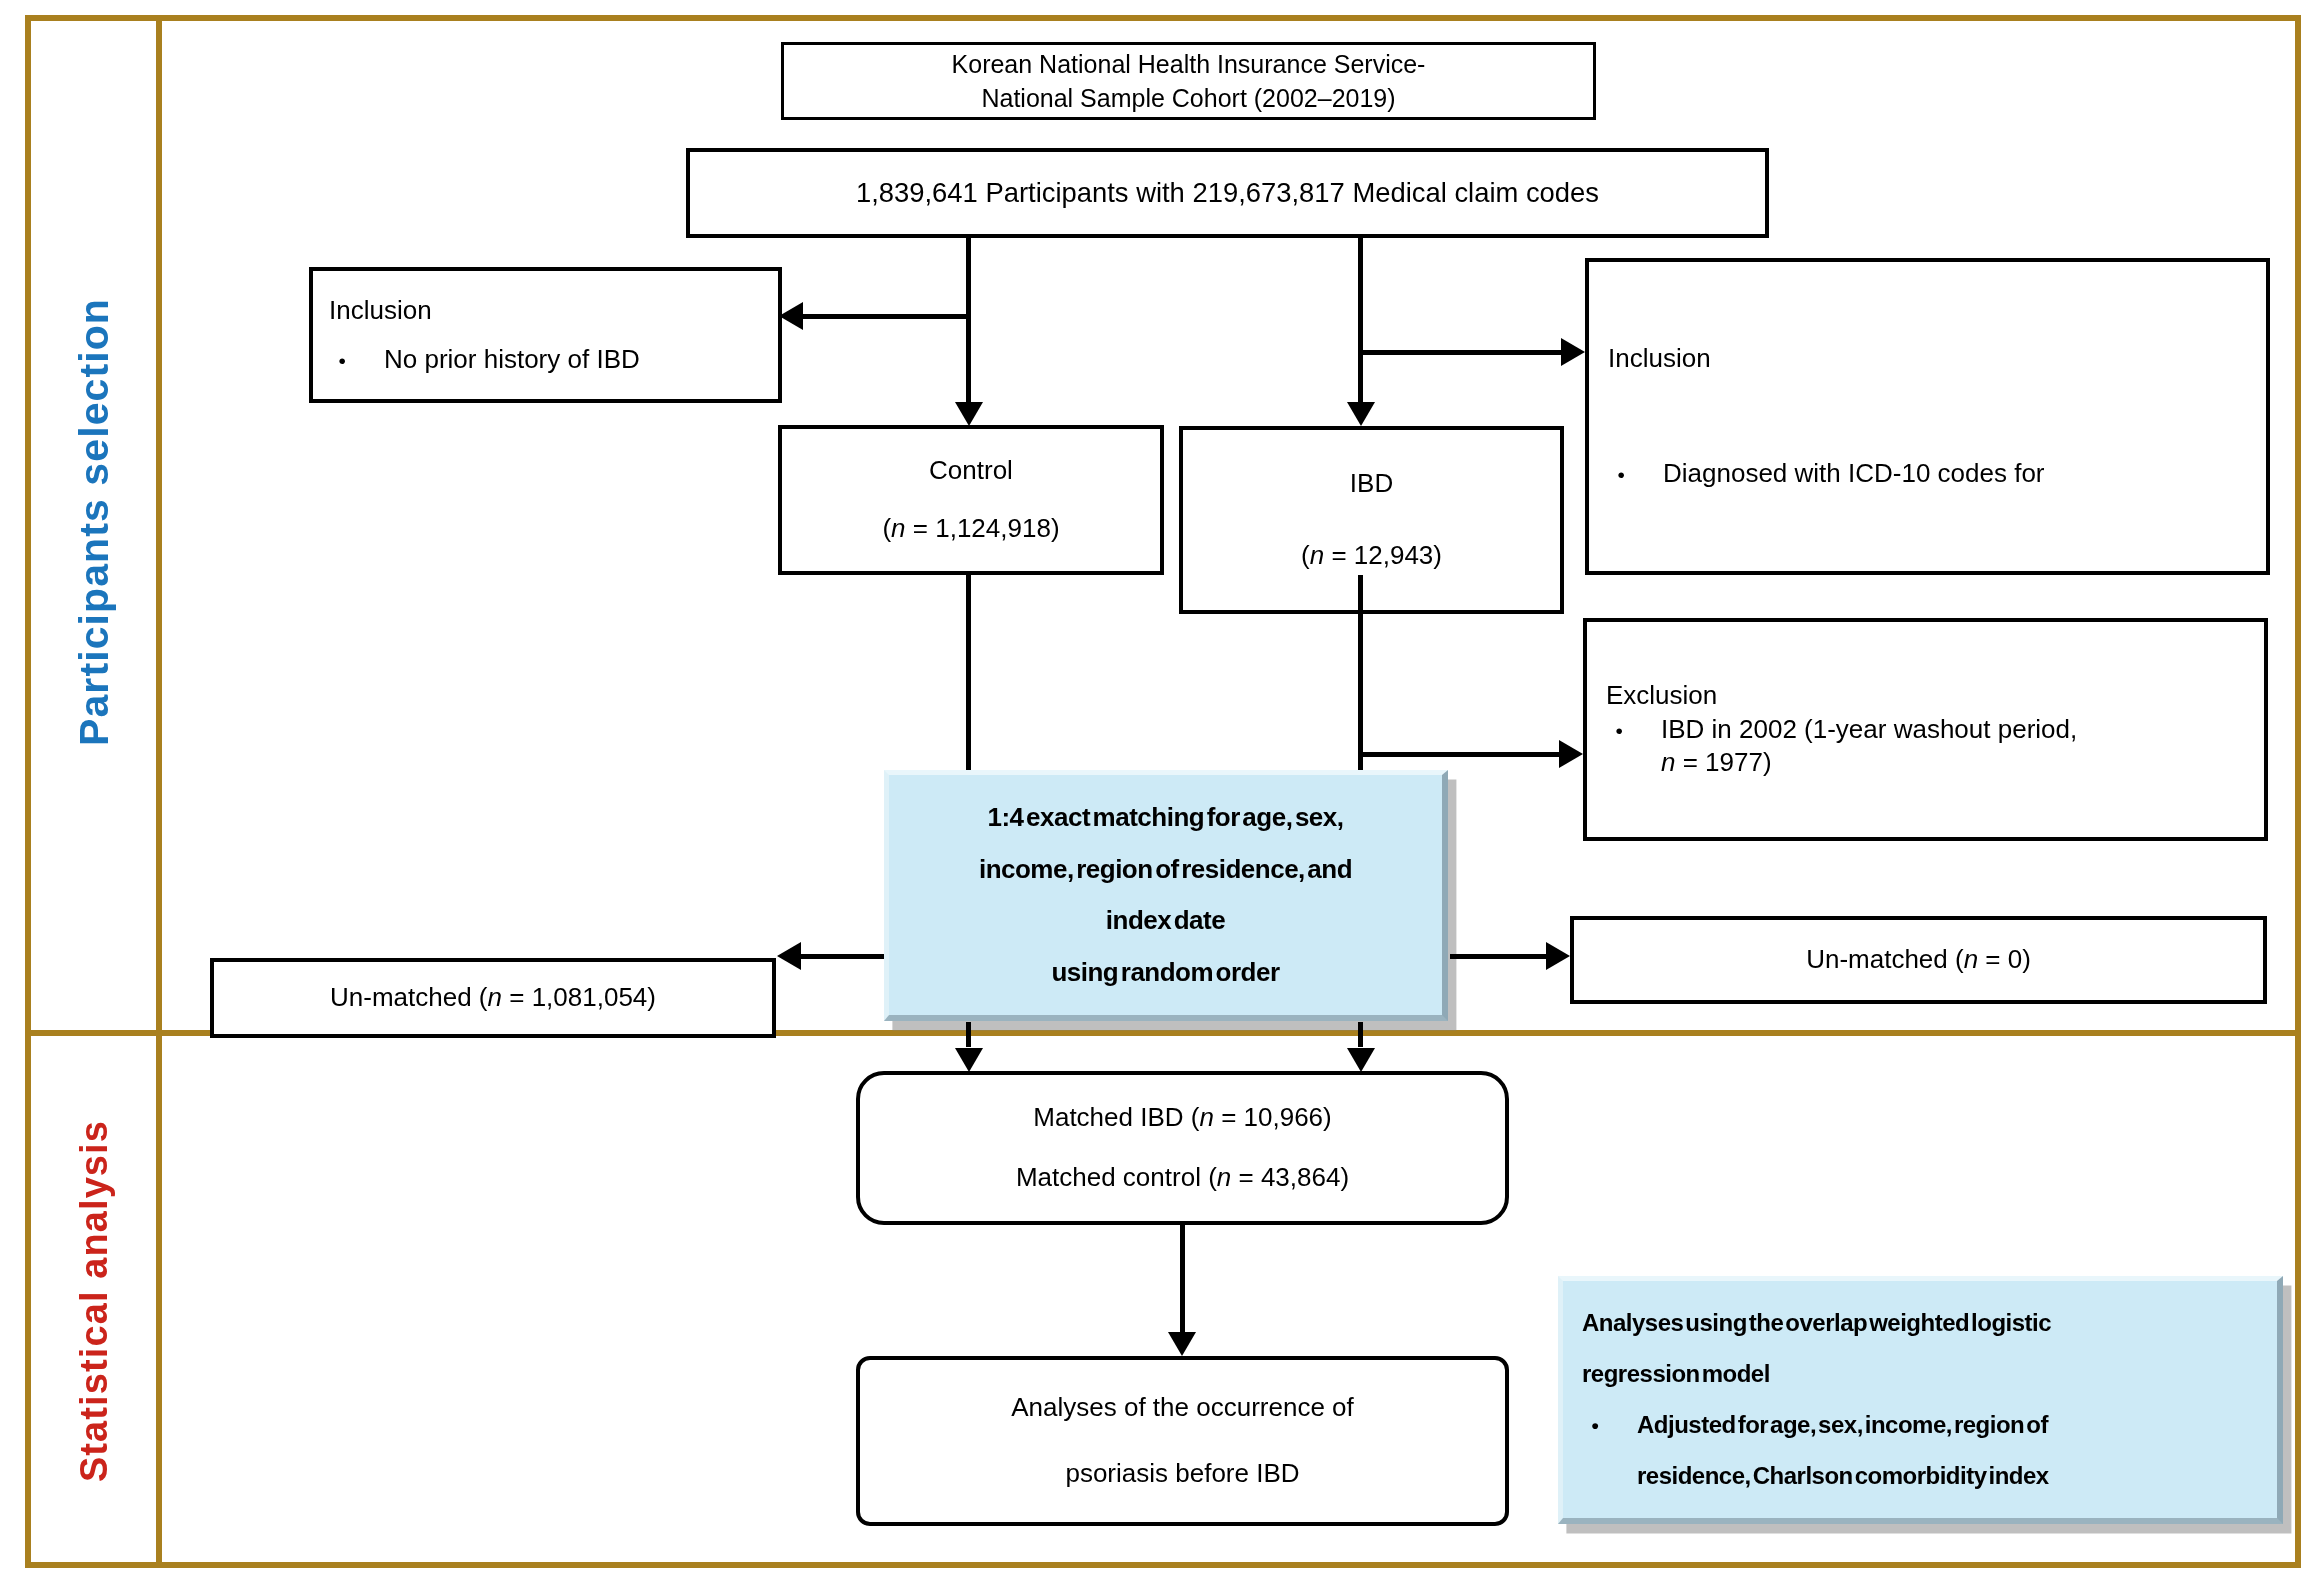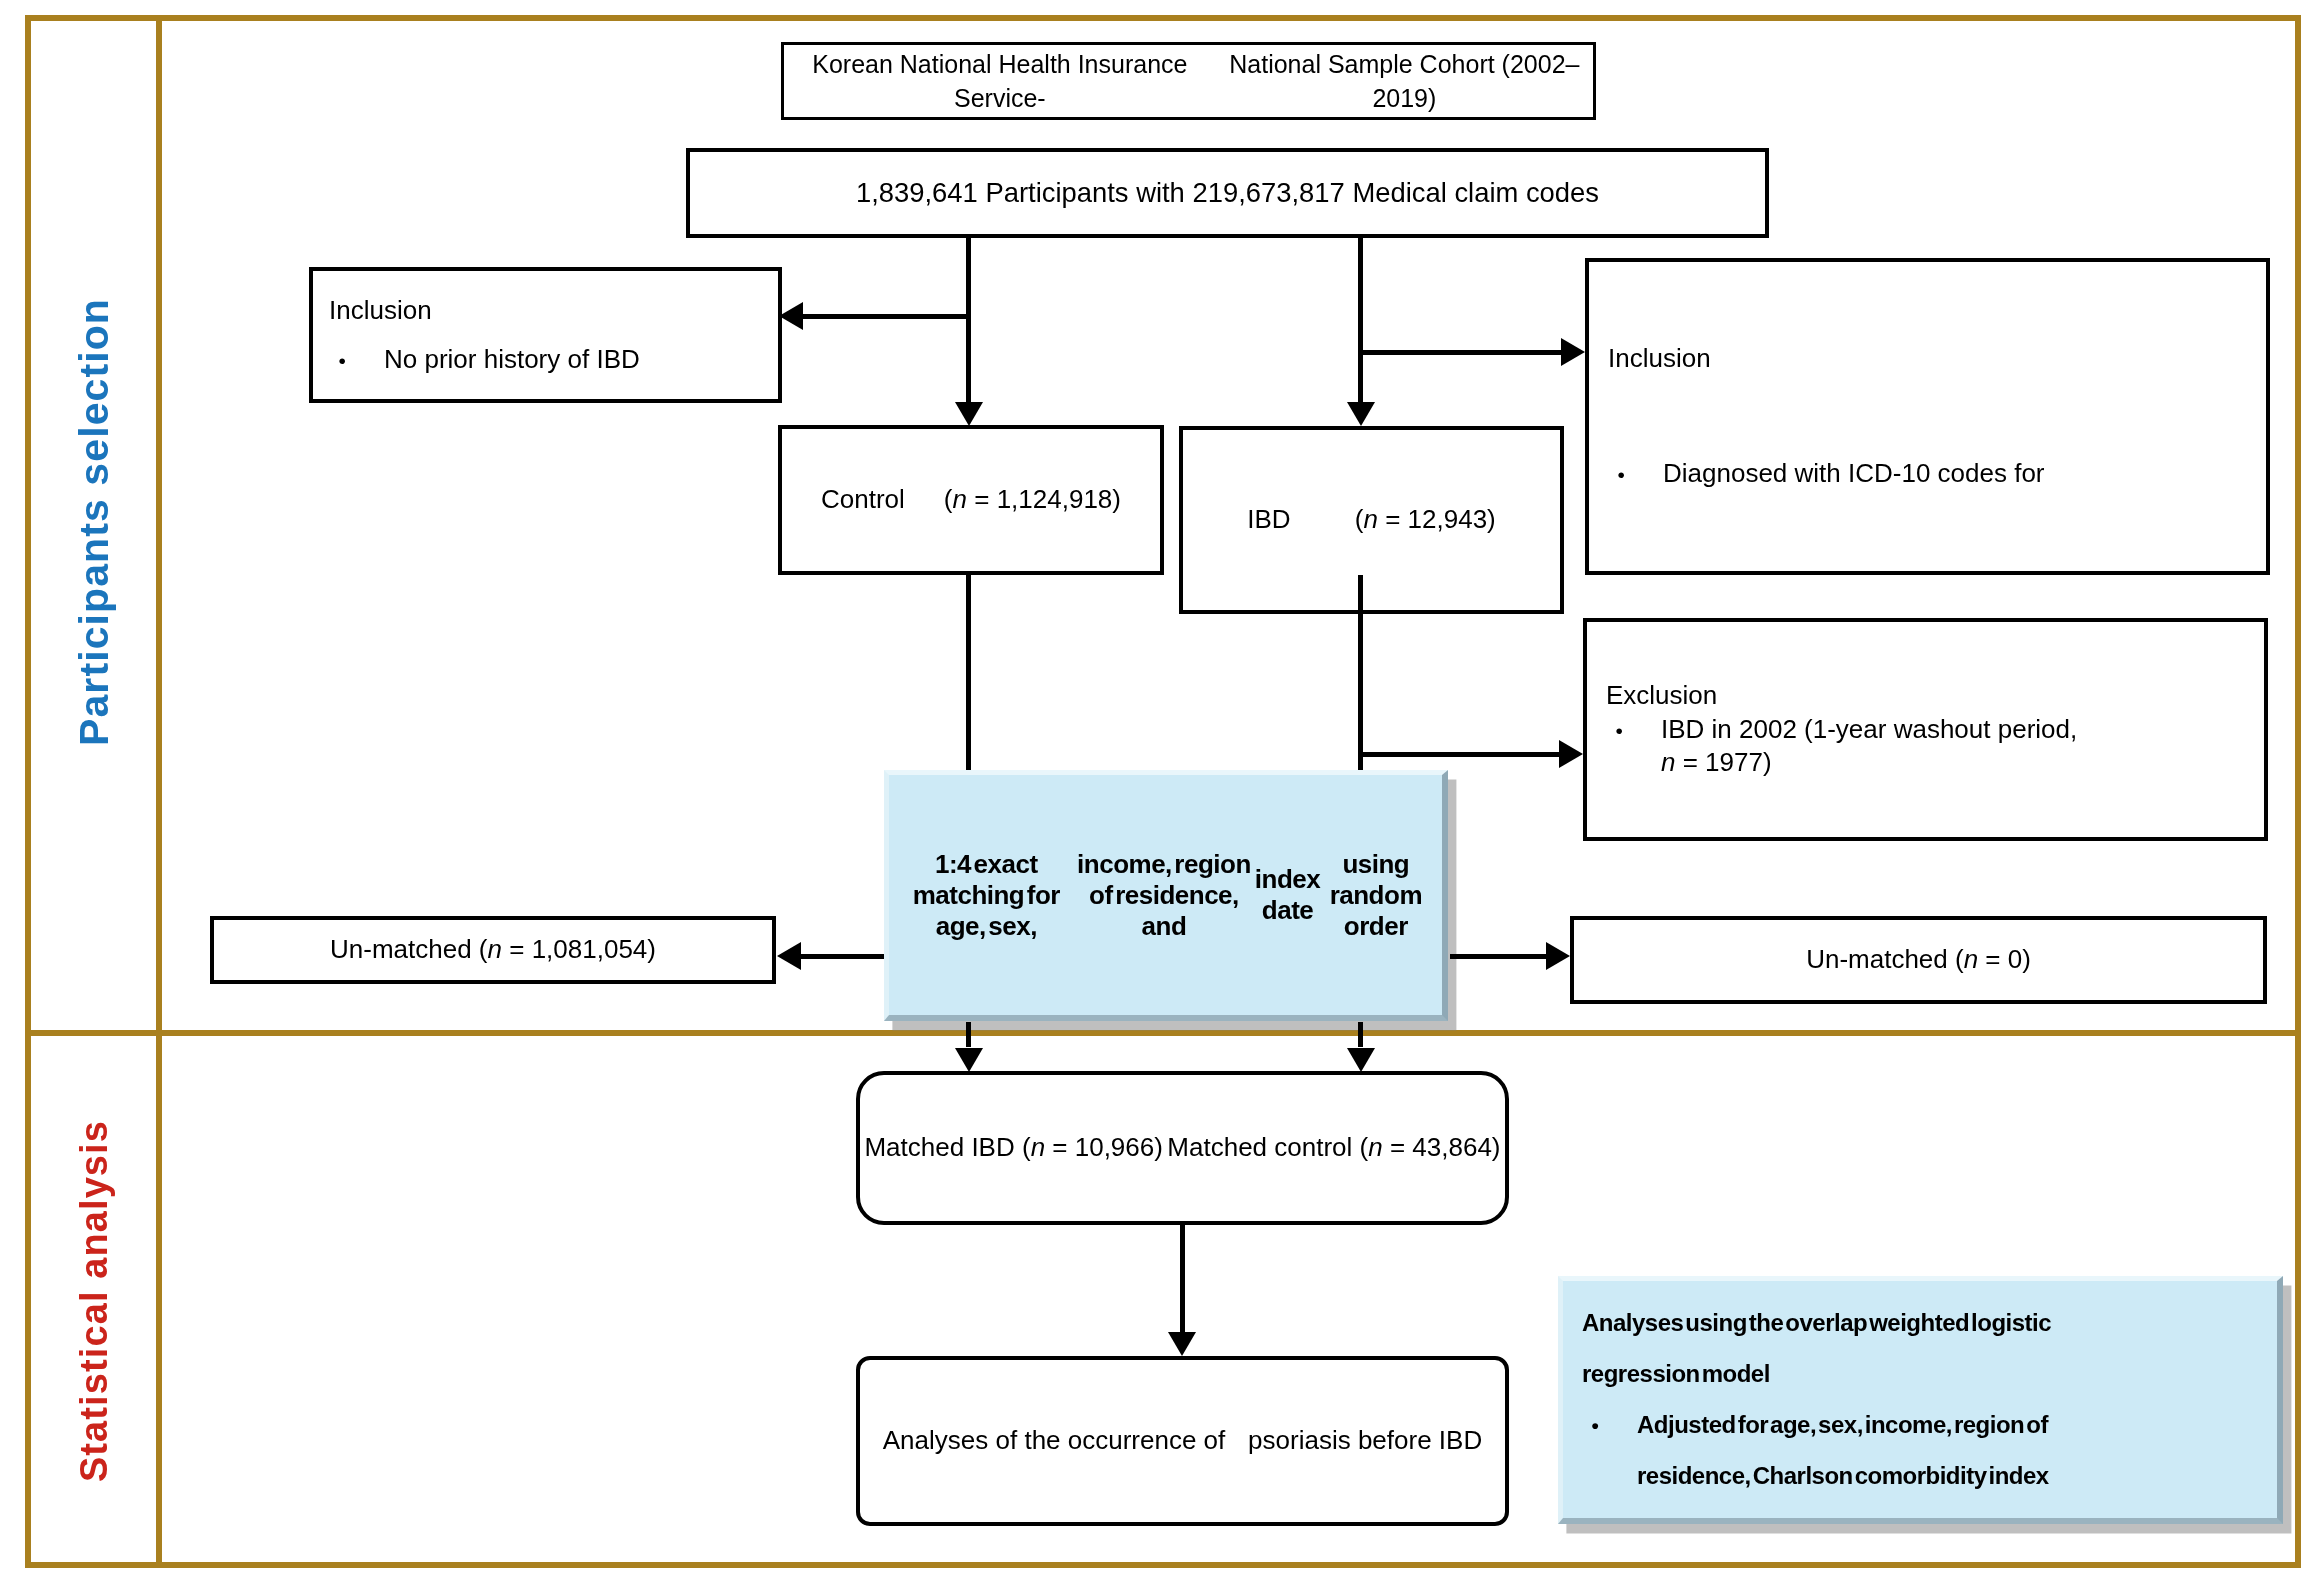--- a/index.html
+++ b/index.html
@@ -23,21 +23,21 @@
     writing-mode: vertical-rl; transform: rotate(180deg);
     font-weight: bold; letter-spacing: 1.1px; white-space: nowrap;
   }
   .side-top { top: 21px; height: 1002px; }
   .side-top .side-label { color: #1b75bc; font-size: 41px; }
   .side-bottom { top: 1042px; height: 519px; }
   .side-bottom .side-label { color: #cb241b; font-size: 38px; }
 
   
   .wbox { background: #fff; border: 4.2px solid #000; font-size: 26px; line-height: 1.3; }
-  .center-col { display: flex; flex-direction: row; justify-content: space-evenly;
+  .center-col { display: flex; flex-direction: column; justify-content: space-evenly;
                 align-items: center; text-align: center; }
   .left-col { display: flex; flex-direction: column; justify-content: space-evenly;
               text-align: left; padding: 0 19px; }
   .bullet-row { display: grid; grid-template-columns: 55px 1fr; align-items: baseline; }
   .bullet-glyph { font-size: 21px; padding-left: 9.5px; }
   .cont-row { margin-left: 55px; }
   .it { font-style: italic; }
 
   
   .bluebox {
@@ -59,21 +59,21 @@
   .box-cohort   { left: 781px; top: 42px;  width: 815px; height: 78px; border-width: 3.7px;
                   font-size: 25px; line-height: 34px; justify-content: center; }
   .box-parts    { left: 686px; top: 148px; width: 1083px; height: 90px; font-size: 27.4px; }
   .box-incl-l   { left: 309px;  top: 267px; width: 473px;  height: 136px; padding: 7.4px 16px; }
   .box-control  { left: 778px; top: 425px; width: 386px;  height: 150px; }
   .box-ibd      { left: 1179px; top: 426px; width: 385px;  height: 188px; }
   .box-incl-r   { left: 1585px; top: 258px; width: 685px; height: 317px; }
   .box-excl     { left: 1583px; top: 618px; width: 685px; height: 223px; justify-content: center; }
   .box-match    { left: 884px; top: 770px; width: 564px; height: 251px;
                   font-size: 26px; padding: 6.3px 10.6px; }
-  .box-unm-l    { left: 210px;  top: 916px; width: 566px; height: 68px; }
+  .box-unm-l    { left: 210px;  top: 958px; width: 566px; height: 80px; }
   .box-unm-r    { left: 1570px; top: 916px; width: 697px; height: 88px; }
   .box-matched  { left: 856px; top: 1071px; width: 653px; height: 154px; border-radius: 28px; }
   .box-analyses { left: 856px; top: 1356px; width: 653px; height: 170px; border-radius: 14px; }
   .box-model    { left: 1558px; top: 1276px; width: 725px; height: 248px;
                   font-size: 24px; padding: 5.3px 19px; }
 </style>
 </head>
 <body>
 
 <div class="abs frame"></div>

